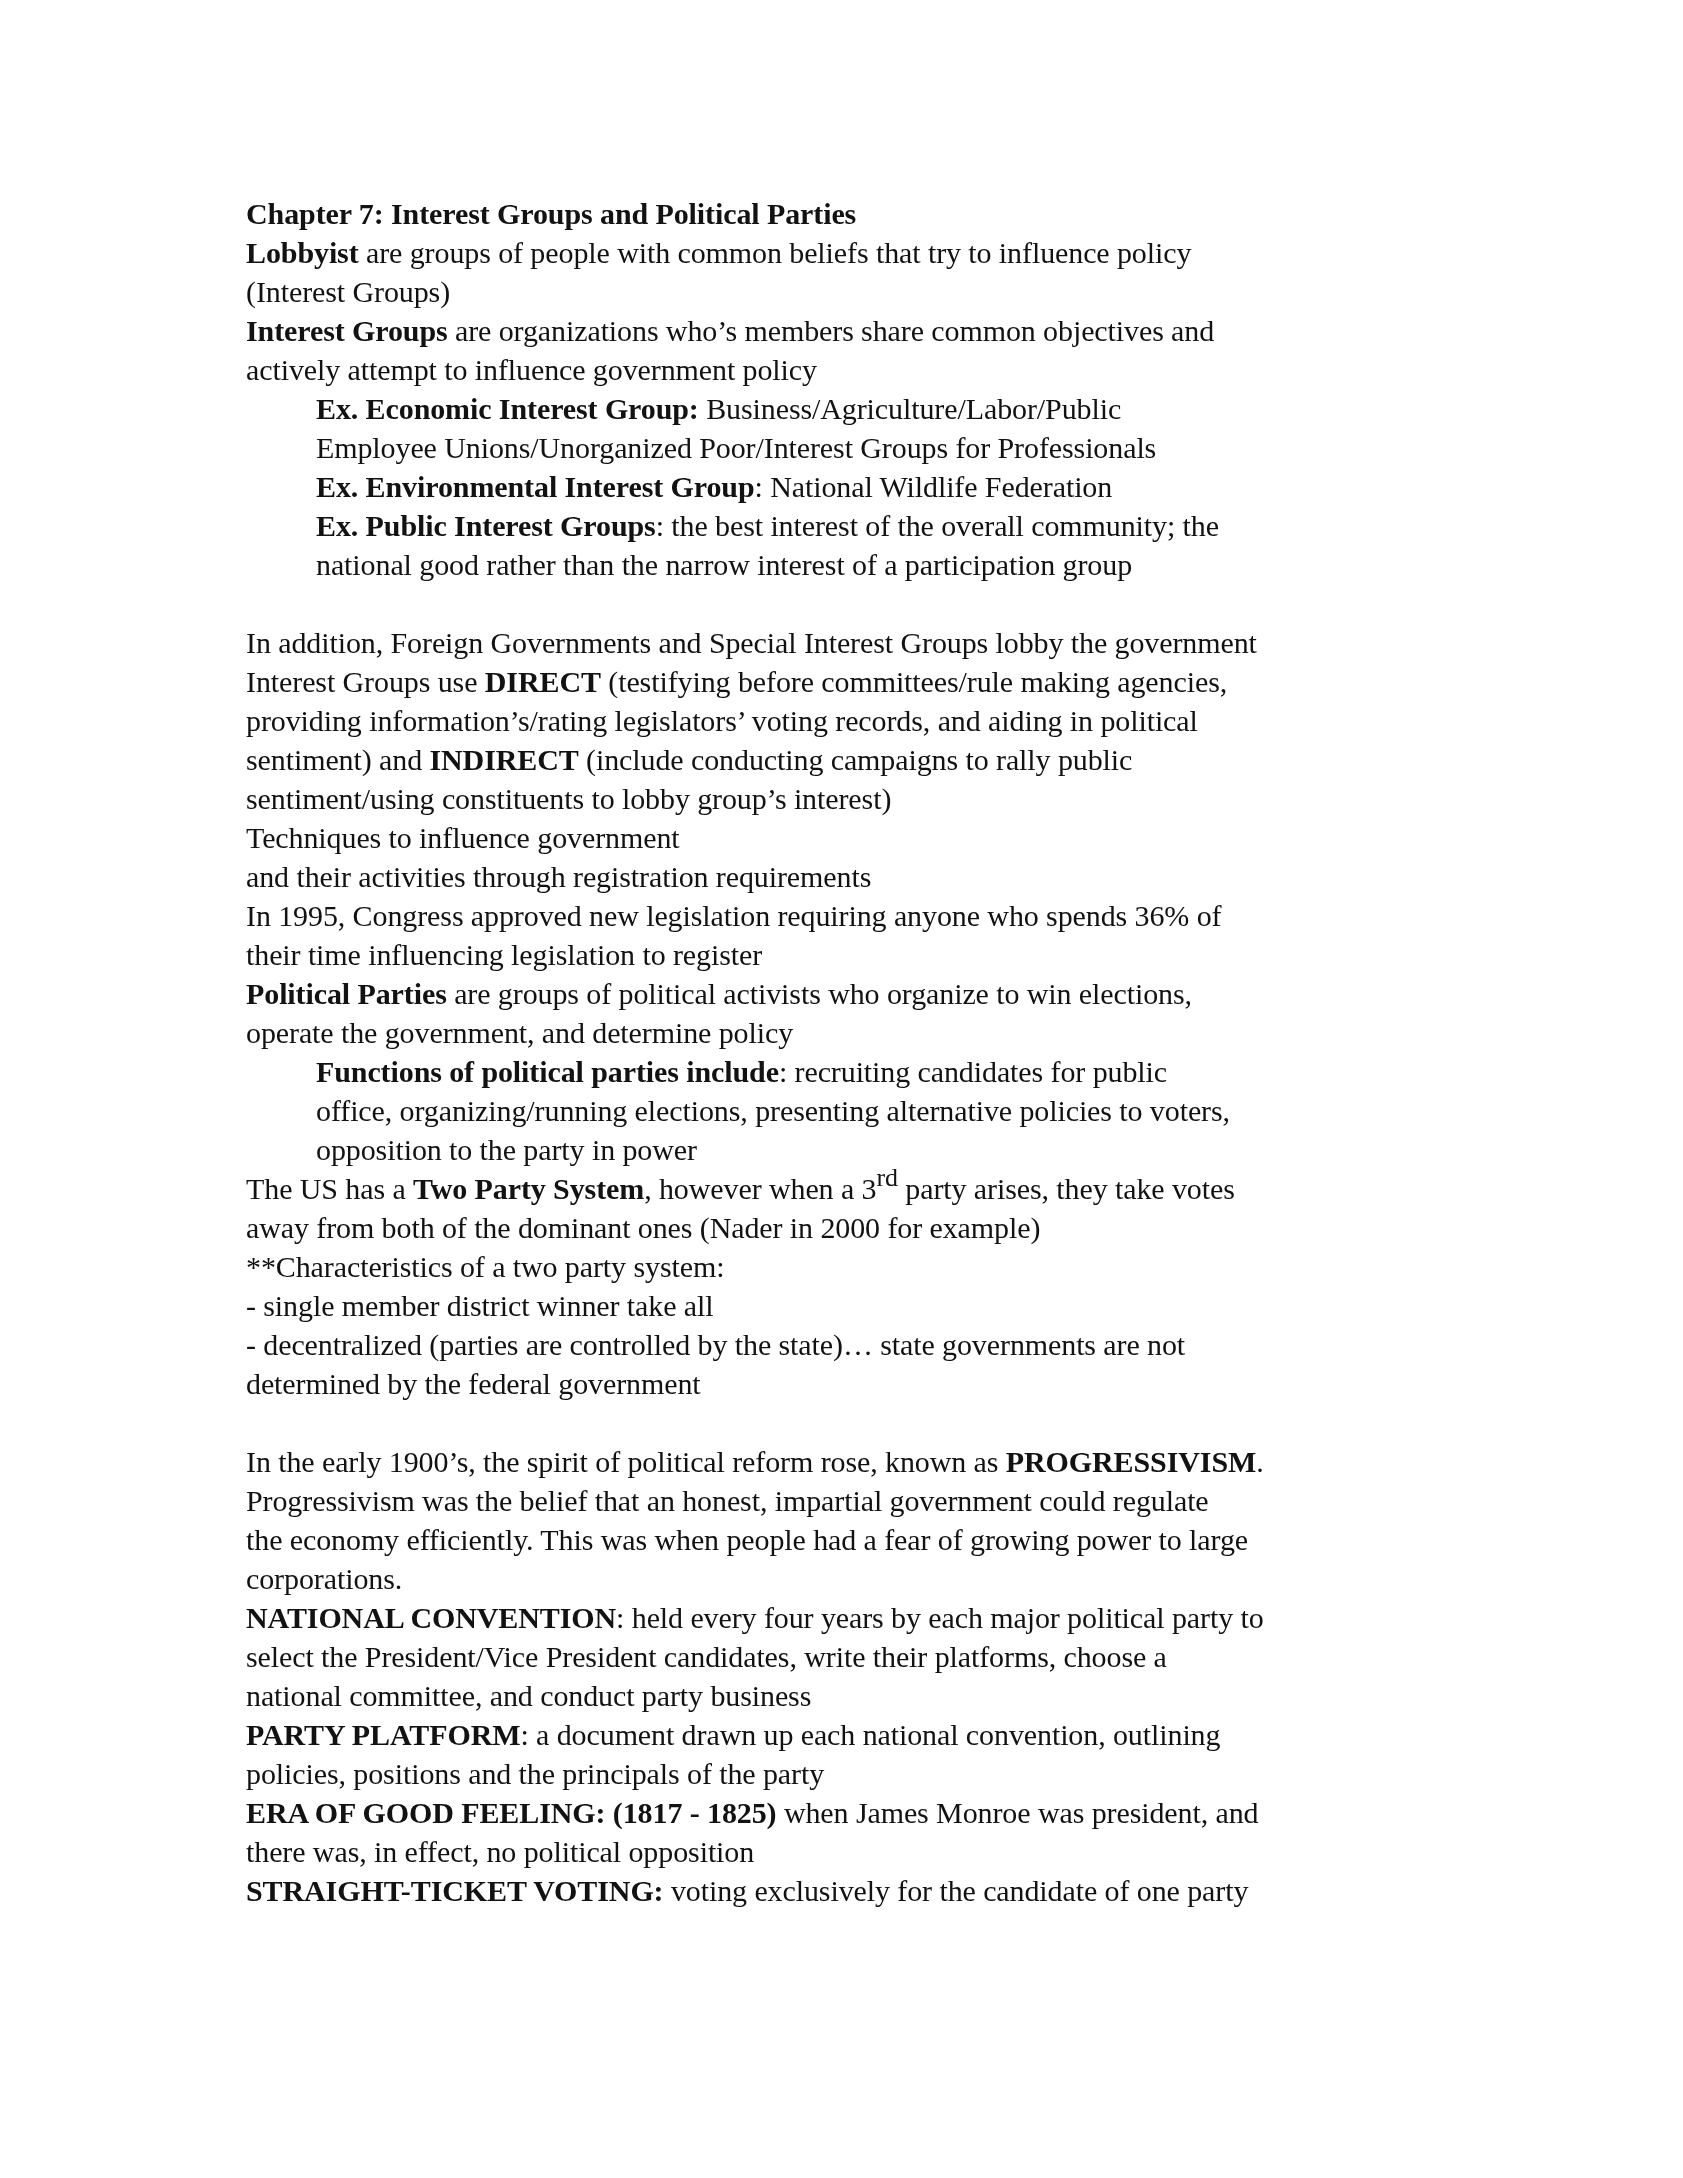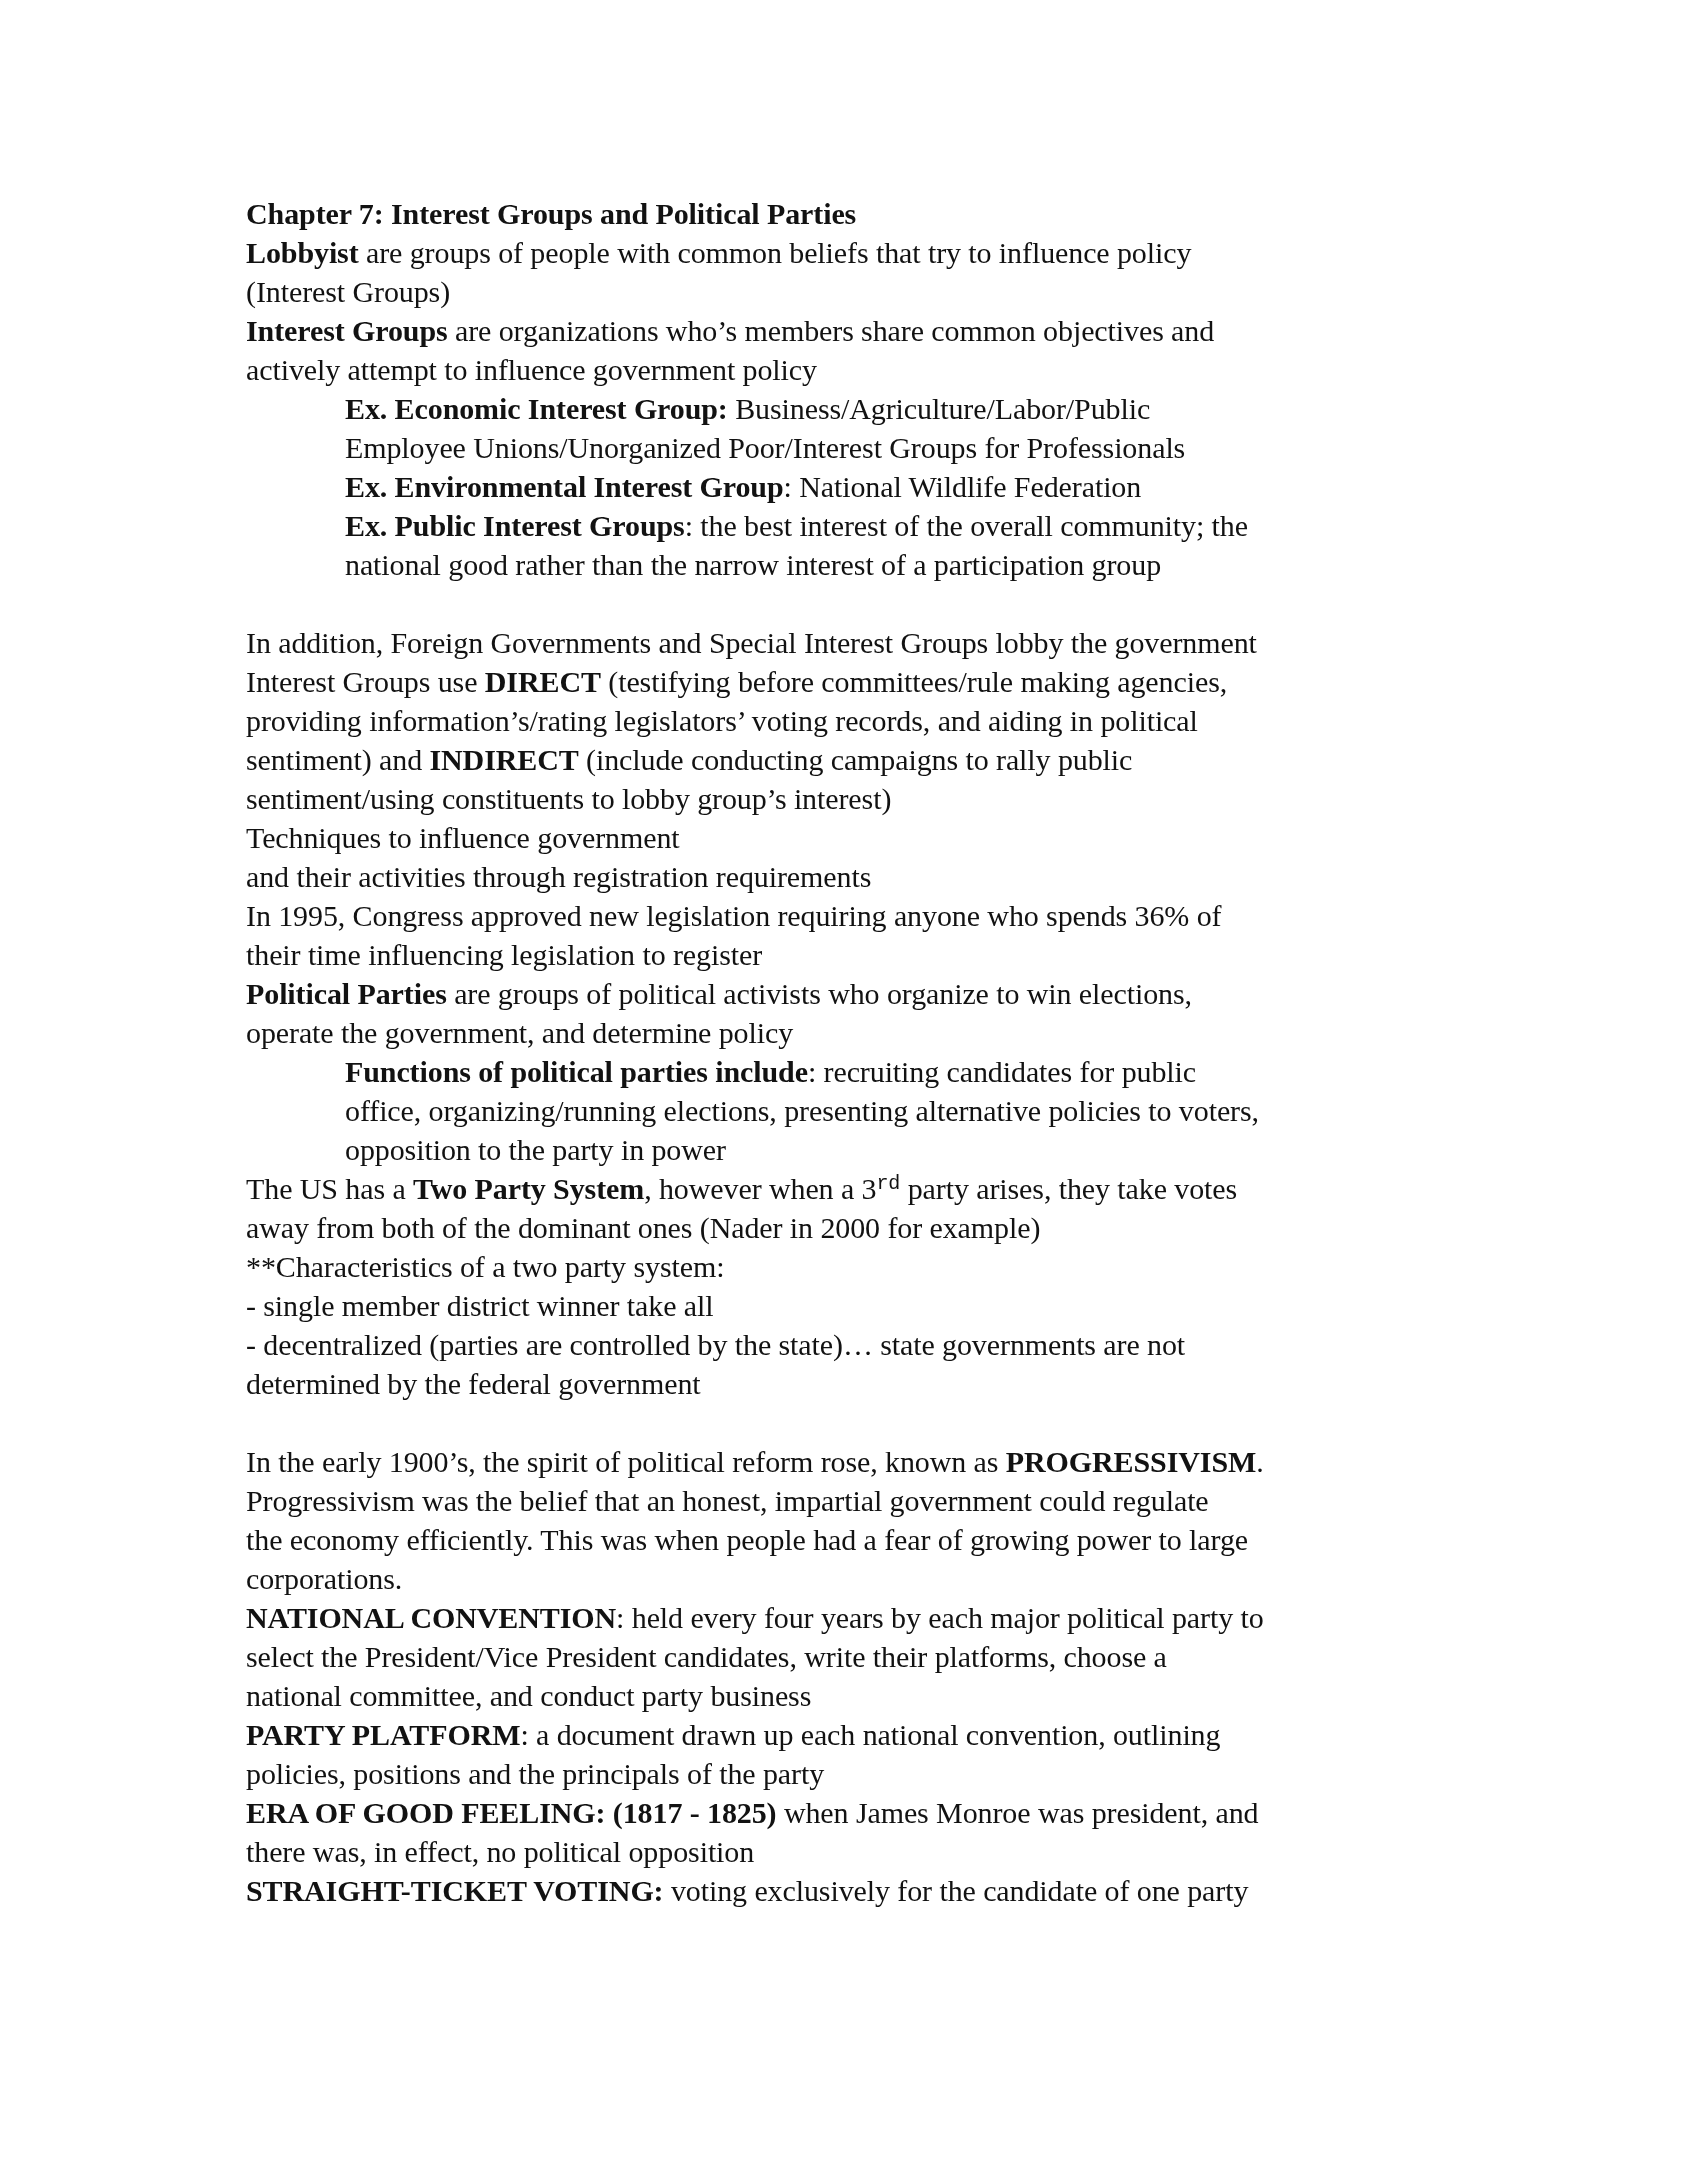--- a/index.html
+++ b/index.html
@@ -29,31 +29,30 @@
     font-size: 30px;
     line-height: 39px;
     color: #121212;
     letter-spacing: -0.1px;
   }
   .line {
     height: 39px;
     white-space: pre;
   }
   .line.indent {
-    margin-left: 99px;
+    margin-left: 70px;
   }
   .b {
     font-weight: 700;
   }
   .sup {
-    font-size: 20px;
+    font-size: 26px;
     position: relative;
     top: -0.5em;
     line-height: 0;
-    font-family: Liberation Mono, monospace;
   }
 </style>
 </head>
 <body>
 
 <div class="page">
   <div class="text-block">
       <div class="line"><span class="b">Chapter 7: Interest Groups and Political Parties</span></div>
       <div class="line"><span class="b">Lobbyist</span><span class=""> are groups of people with common beliefs that try to influence policy</span></div>
       <div class="line"><span class="">(Interest Groups)</span></div>

